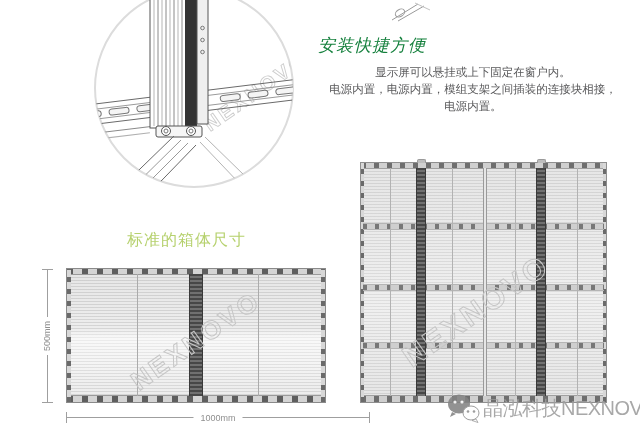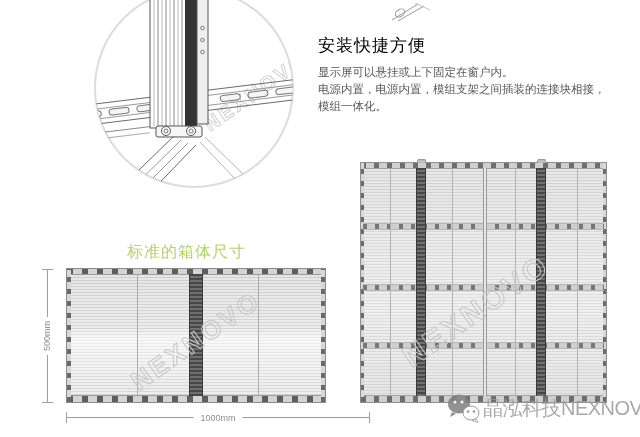--- a/index.html
+++ b/index.html
@@ -3,29 +3,29 @@
 <meta charset="utf-8">
 <style>
   html,body{margin:0;padding:0;background:#fff;}
   .page{
     position:relative;width:640px;height:437px;overflow:hidden;background:#ffffff;
     font-family:"Liberation Sans","DejaVu Sans",sans-serif;
   }
   
   .h-install{
     position:absolute;left:318px;top:36px;font-size:17px;line-height:20px;
-    color:#000000;font-weight:400;letter-spacing:1px;
+    color:#15803d;font-weight:400;letter-spacing:1px;font-style:italic;
   }
   .p-install{
     position:absolute;left:318px;top:64px;width:310px;
-    font-size:11.5px;line-height:17px;color:#58585a;
+    font-size:11.5px;line-height:17px;color:#58585a;text-align:center;
   }
   .h-cabinet{
     position:absolute;left:127px;top:230px;font-size:16px;line-height:19px;
-    color:#b6d16e;font-weight:400;letter-spacing:1px;margin-top:12px;
+    color:#b6d16e;font-weight:400;letter-spacing:1px;
   }
   
   .detail{position:absolute;left:88px;top:0px;width:212px;height:196px;}
   .topfrag{position:absolute;left:388px;top:0px;width:46px;height:22px;}
   
   .wm{
     position:absolute;font-weight:bold;letter-spacing:3px;white-space:nowrap;
     color:#d4d4d4;pointer-events:none;
   }
   @supports (-webkit-text-stroke: 1px #c6c6c6){
@@ -170,21 +170,21 @@
         <path d="M10,21 L36,6"></path>
       <ellipse cx="12" cy="13" rx="5" ry="3.5" transform="rotate(-30 12 13)"></ellipse>
       <path d="M27,3 L42,10" stroke="#c2c2c2"></path>
     </g>
   </svg>
 
   <div class="h-install">安装快捷方便</div>
   <div class="p-install">
     <div>显示屏可以悬挂或上下固定在窗户内。</div>
     <div>电源内置，电源内置，模组支架之间插装的连接块相接，</div>
-    <div>模组一体化。</div>
+    <div>电源内置。</div>
   </div>
 
   <div class="h-cabinet">标准的箱体尺寸</div>
 
   <div class="cab">
     <div class="rail-h rail-top"></div>
     <div class="rail-h rail-bot"></div>
     <div class="rail-v rail-left"></div>
     <div class="rail-v rail-right"></div>
     <div class="vline" style="left:27%;"></div>

